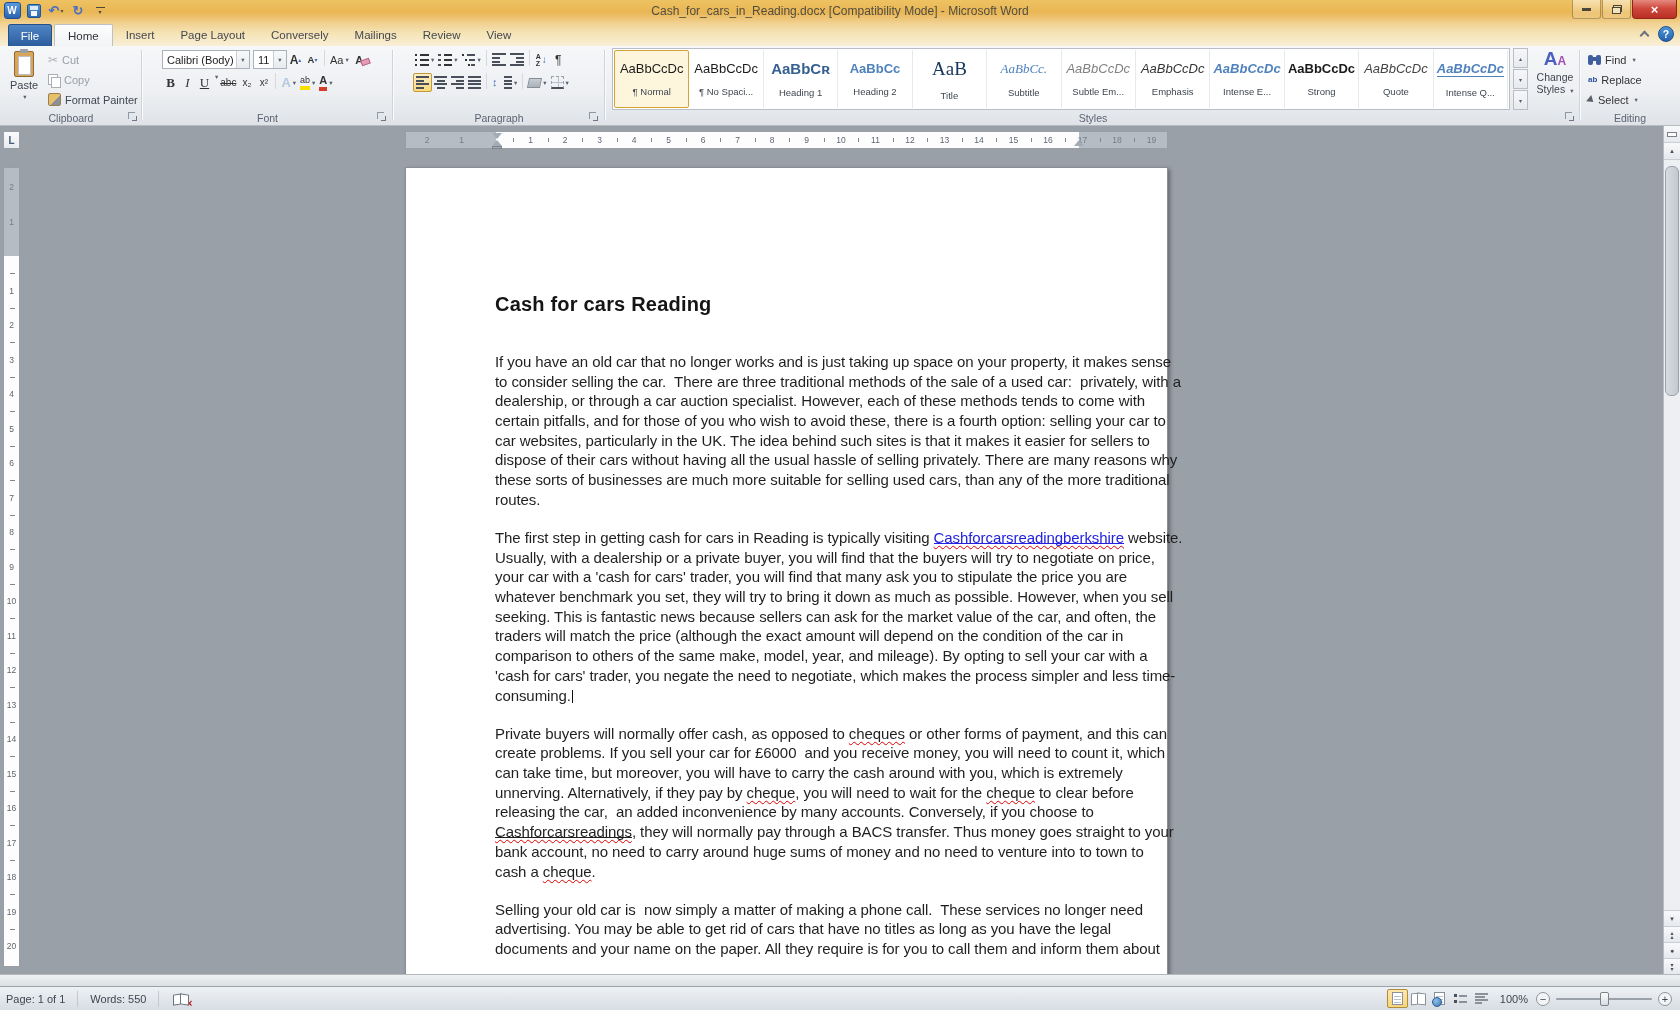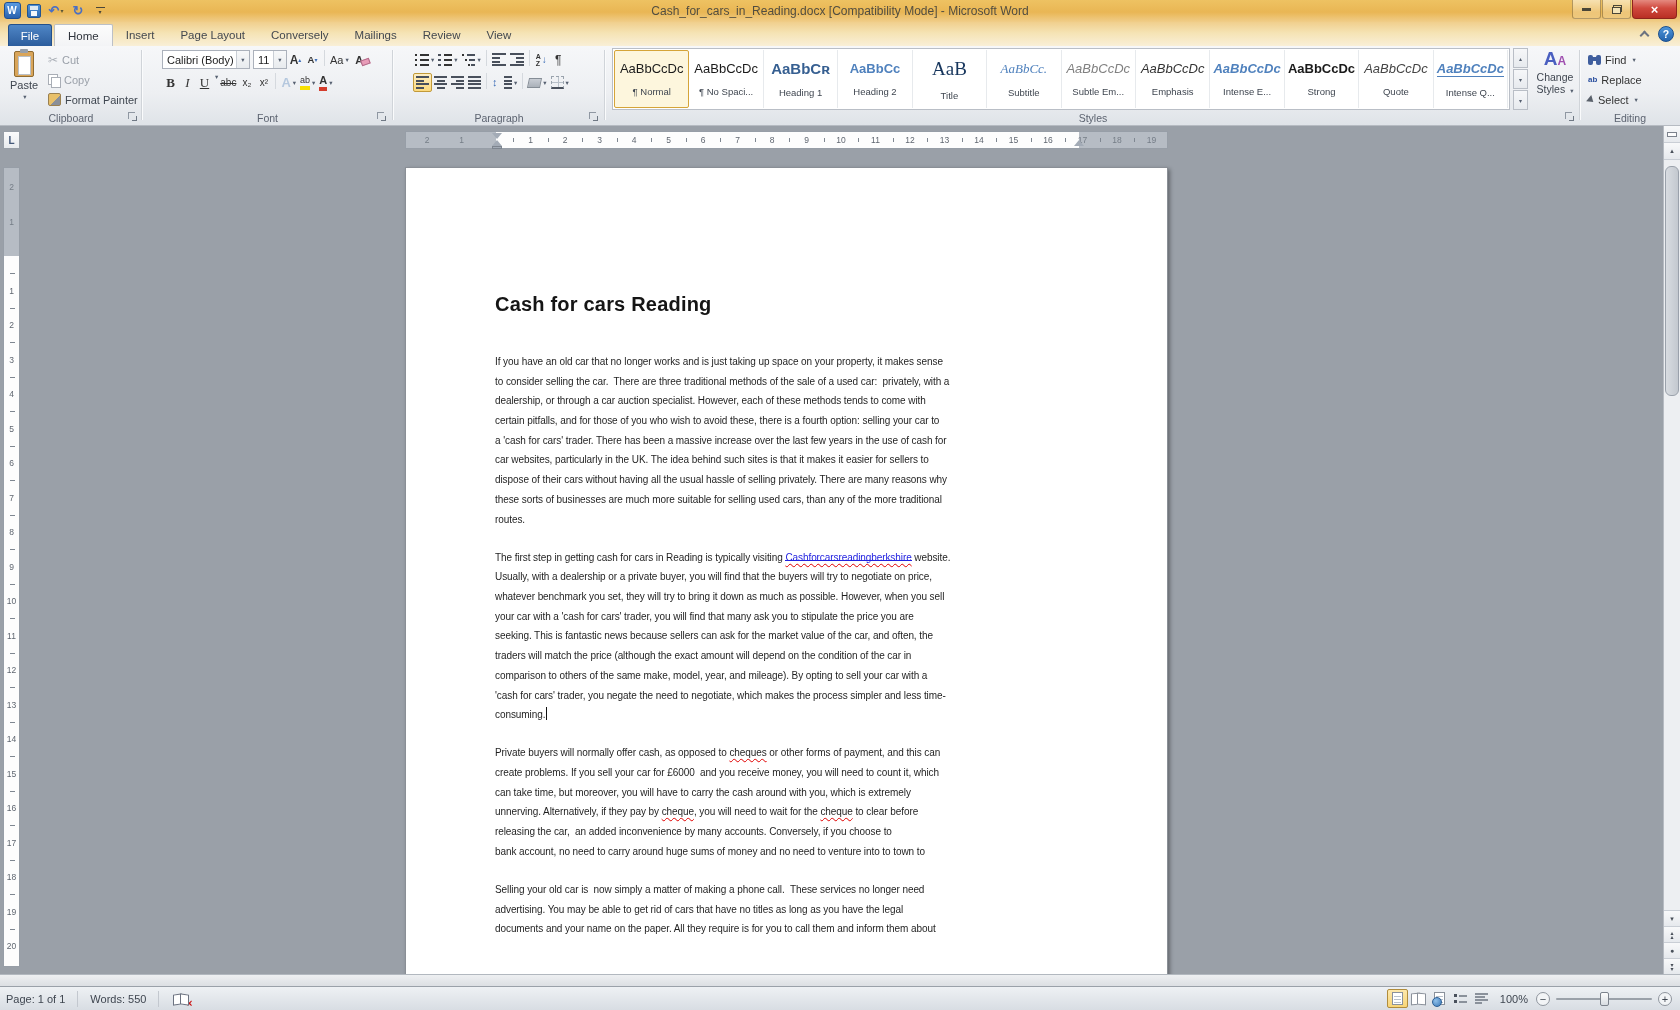--- a/index.html
+++ b/index.html
@@ -181,21 +181,21 @@
   .ind.hg{left:86px;top:8px;border-left:5px solid transparent;border-right:5px solid transparent;border-bottom:6px solid #a3abb6}
   .ind.lb{left:86px;top:14px;width:10px;height:3px;background:#a3abb6;border:1px solid #7d858f}
   .ind.ri{left:668px;top:8px;border-left:5px solid transparent;border-right:5px solid transparent;border-bottom:6px solid #a3abb6}
 
   
   #page{position:absolute;left:405px;top:41px;width:763px;height:900px;background:#fff;border:1px solid #8a8f96;
     box-shadow:2px 2px 4px rgba(0,0,0,.35)}
   #docbody{position:absolute;left:89px;top:125px;width:640px}
   #doc-heading{font-size:20px;font-weight:bold;color:#151515;margin-bottom:36px;letter-spacing:.2px}
   .para{margin-bottom:18.5px}
-  .ln{height:19.7px;line-height:19.7px;white-space:pre;font-size:10px;letter-spacing:-.08px;color:#1f1f1f}
+  .ln{height:19.7px;line-height:19.7px;white-space:pre;font-size:15px;letter-spacing:-.08px;color:#1f1f1f}
   .lnk{color:#2222e0;background:linear-gradient(#2222e0,#2222e0) 0 calc(100% - 2px)/100% 1px no-repeat}
   .ul{background:linear-gradient(#1f1f1f,#1f1f1f) 0 calc(100% - 2px)/100% 1px no-repeat}
   .sp{text-decoration-line:underline;text-decoration-style:wavy;text-decoration-color:#e00000;
       text-decoration-thickness:1px;text-underline-offset:2px;text-decoration-skip-ink:none}
   .caret{display:inline-block;width:1px;height:13px;background:#111;vertical-align:-2px;margin-left:1px}
 
   
   #vscroll{position:absolute;right:0;top:0;width:17px;bottom:0;background:#edeff2;border-left:1px solid #b6bbc2}
   .sbtn{width:100%;height:17px;display:flex;align-items:center;justify-content:center;font-size:7px;color:#49505a;
     background:linear-gradient(#f8f9fa,#e6e9ed);border-bottom:1px solid #c9ced5}
@@ -637,44 +637,45 @@
 
     <div id="page">
       <div id="docbody">
         <div id="doc-heading">Cash for cars Reading</div>
         <div id="paras">
             <div class="para">
               <div class="ln"><span class="run">If you have an old car that no longer works and is just taking up space on your property, it makes sense</span></div>
               <div class="ln"><span class="run">to consider selling the car.  There are three traditional methods of the sale of a used car:  privately, with a</span></div>
               <div class="ln"><span class="run">dealership, or through a car auction specialist. However, each of these methods tends to come with</span></div>
               <div class="ln"><span class="run">certain pitfalls, and for those of you who wish to avoid these, there is a fourth option: selling your car to</span></div>
-              <div class="ln"><span class="run">a 'cash for cars' trader. There has been a massive increase over the last few years in the use of cash for</span></div>
               <div class="ln"><span class="run">car websites, particularly in the UK. The idea behind such sites is that it makes it easier for sellers to</span></div>
               <div class="ln"><span class="run">dispose of their cars without having all the usual hassle of selling privately. There are many reasons why</span></div>
               <div class="ln"><span class="run">these sorts of businesses are much more suitable for selling used cars, than any of the more traditional</span></div>
               <div class="ln"><span class="run">routes.</span></div>
             </div>
             <div class="para">
               <div class="ln"><span class="run">The first step in getting cash for cars in Reading is typically visiting </span><span class="run lnk sp">Cashforcarsreadingberkshire</span><span class="run"> website.</span></div>
               <div class="ln"><span class="run">Usually, with a dealership or a private buyer, you will find that the buyers will try to negotiate on price,</span></div>
+              <div class="ln"><span class="run">your car with a 'cash for cars' trader, you will find that many ask you to stipulate the price you are</span></div>
               <div class="ln"><span class="run">whatever benchmark you set, they will try to bring it down as much as possible. However, when you sell</span></div>
-              <div class="ln"><span class="run">your car with a 'cash for cars' trader, you will find that many ask you to stipulate the price you are</span></div>
               <div class="ln"><span class="run">seeking. This is fantastic news because sellers can ask for the market value of the car, and often, the</span></div>
               <div class="ln"><span class="run">traders will match the price (although the exact amount will depend on the condition of the car in</span></div>
               <div class="ln"><span class="run">comparison to others of the same make, model, year, and mileage). By opting to sell your car with a</span></div>
               <div class="ln"><span class="run">'cash for cars' trader, you negate the need to negotiate, which makes the process simpler and less time-</span></div>
               <div class="ln"><span class="run">consuming.</span><span class="caret"></span></div>
             </div>
             <div class="para">
               <div class="ln"><span class="run">Private buyers will normally offer cash, as opposed to </span><span class="run sp">cheques</span><span class="run"> or other forms of payment, and this can</span></div>
               <div class="ln"><span class="run">create problems. If you sell your car for £6000  and you receive money, you will need to count it, which</span></div>
               <div class="ln"><span class="run">can take time, but moreover, you will have to carry the cash around with you, which is extremely</span></div>
               <div class="ln"><span class="run">unnerving. Alternatively, if they pay by </span><span class="run sp">cheque</span><span class="run">, you will need to wait for the </span><span class="run sp">cheque</span><span class="run"> to clear before</span></div>
               <div class="ln"><span class="run">releasing the car,  an added inconvenience by many accounts. Conversely, if you choose to</span></div>
+              <div class="ln"><span class="run ul sp">Cashforcarsreadings</span><span class="run">, they will normally pay through a BACS transfer. Thus money goes straight to your</span></div>
               <div class="ln"><span class="run">bank account, no need to carry around huge sums of money and no need to venture into to town to</span></div>
+              <div class="ln"><span class="run">cash a </span><span class="run sp">cheque</span><span class="run">.</span></div>
             </div>
             <div class="para">
               <div class="ln"><span class="run">Selling your old car is  now simply a matter of making a phone call.  These services no longer need</span></div>
               <div class="ln"><span class="run">advertising. You may be able to get rid of cars that have no titles as long as you have the legal</span></div>
               <div class="ln"><span class="run">documents and your name on the paper. All they require is for you to call them and inform them about</span></div>
             </div>
           </div>
       </div>
     </div>
 

